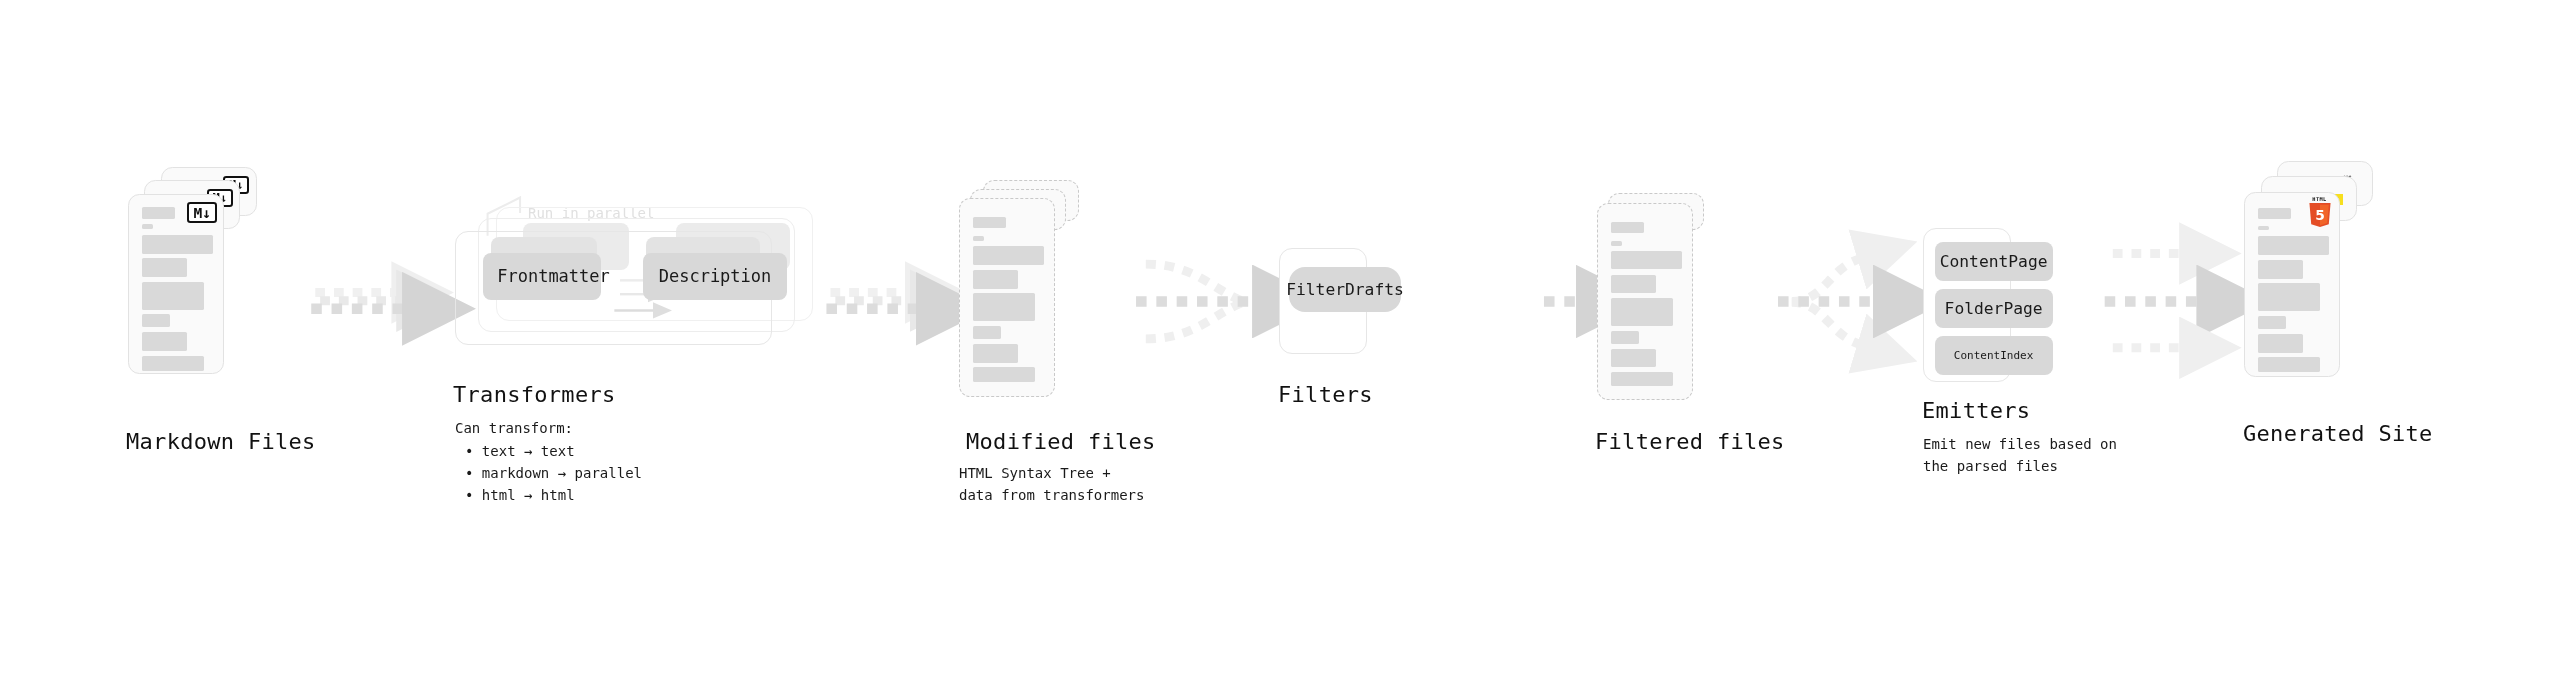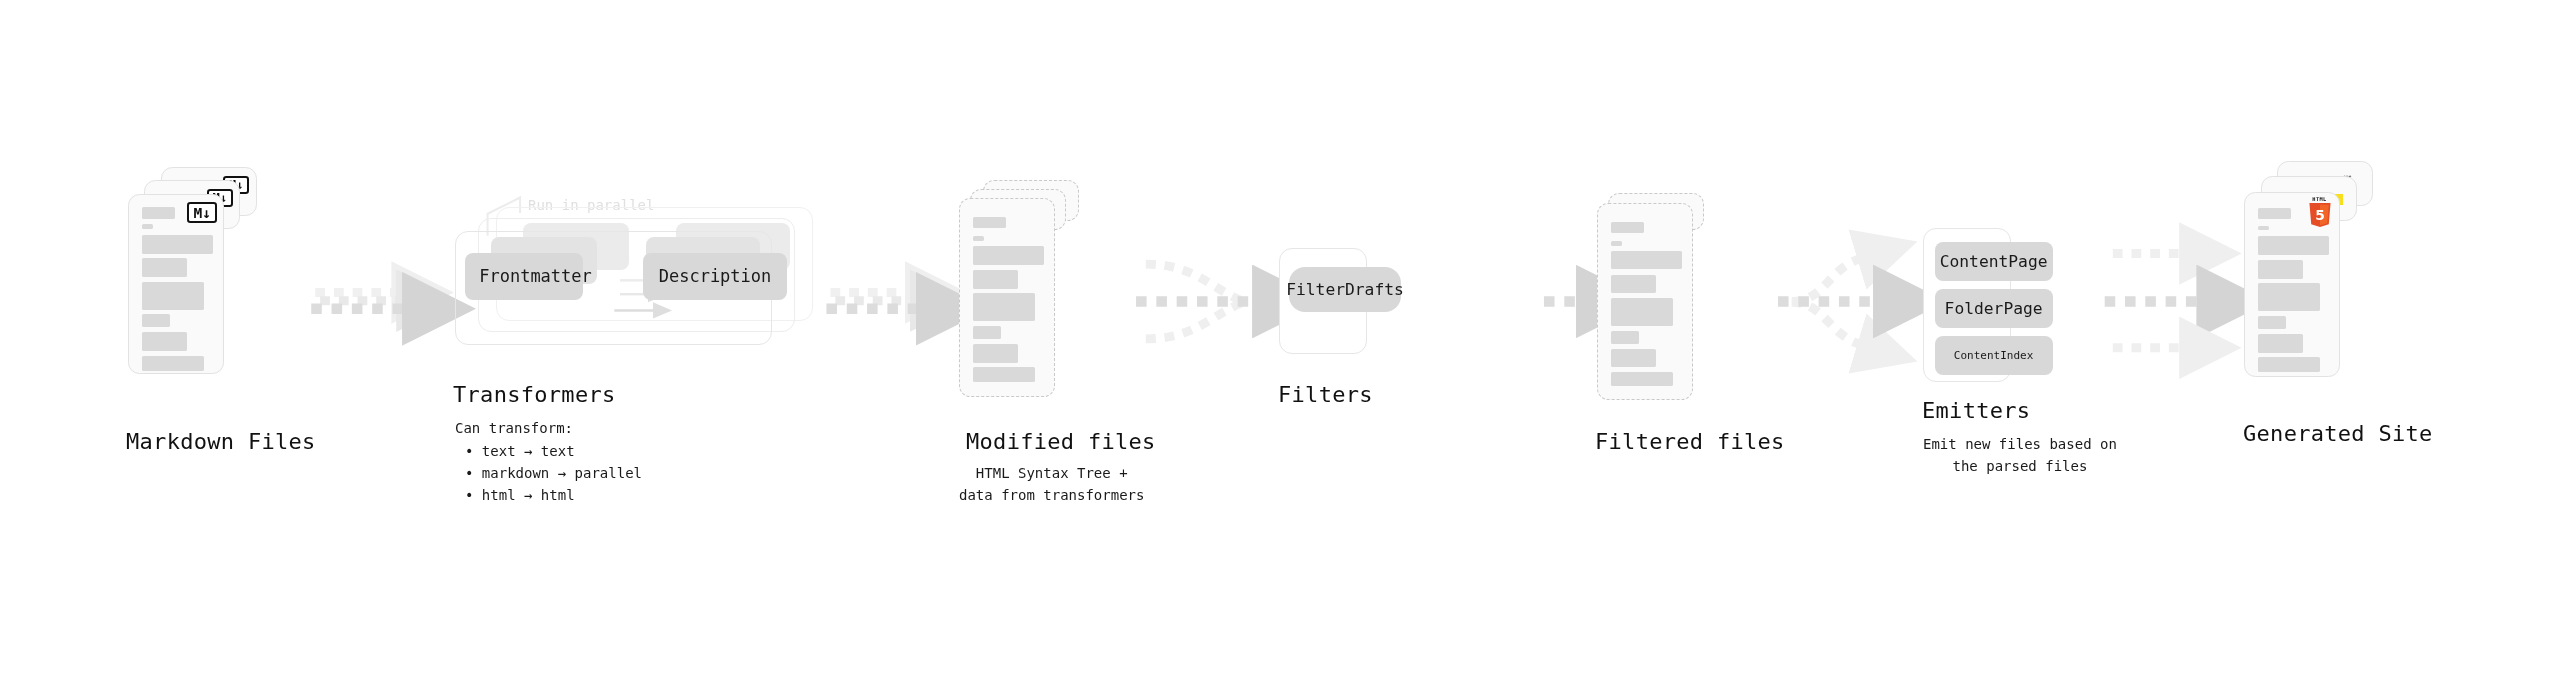--- a/index.html
+++ b/index.html
@@ -103,27 +103,27 @@
     color: #111;
     white-space: nowrap;
     letter-spacing: 0.3px;
   }
   .caption {
     position: absolute;
     font-size: 14px;
     color: #1a1a1a;
     line-height: 1.55;
     white-space: pre;
-    text-align: center;
   }
   .muted-label {
     position: absolute;
     font-size: 14px;
     color: #e0e0e0;
     white-space: nowrap;
+    margin-top: 8px;
   }
 
   svg.overlay {
     position: absolute;
     top: 0; left: 0;
     width: 2576px;
     height: 681px;
     pointer-events: none;
   }
 </style>
@@ -225,21 +225,21 @@
       <div class="chip ghost" style="left:26px; top:15.4px; width:106px; height:47px;"></div>
       <div class="chip ghost" style="left:179px; top:15.4px; width:114px; height:47px;"></div>
     </div>
 
     <div class="groupbox" style="left:23px; top:11.4px; width:317px; height:114px; border-color:#ededed;">
       <div class="chip ghost2" style="left:12.2px; top:18px; width:106px; height:47px;"></div>
       <div class="chip ghost2" style="left:167px; top:18px; width:114px; height:47px;"></div>
     </div>
 
     <div class="groupbox" style="left:0px; top:23.6px; width:317px; height:114px; border-color:#e6e6e6;">
-      <div class="chip" style="left:9px; top:21px; width:118px; height:47px;padding-left:23px;">Frontmatter</div>
+      <div class="chip" style="left:27px; top:21px; width:118px; height:47px;padding-left:23px;">Frontmatter</div>
       <div class="chip" style="left:187px; top:21px; width:144px; height:47px;">Description</div>
     </div>
   </div>
 
   <div class="title" style="left:453px; top:382px;">Transformers</div>
   <div class="caption" style="left:455px; top:418px;">Can transform:</div>
   <div class="caption" style="left:465px; top:441px;">• text → text</div>
   <div class="caption" style="left:465px; top:463px;">• markdown → parallel</div>
   <div class="caption" style="left:465px; top:485px;">• html → html</div>
 

